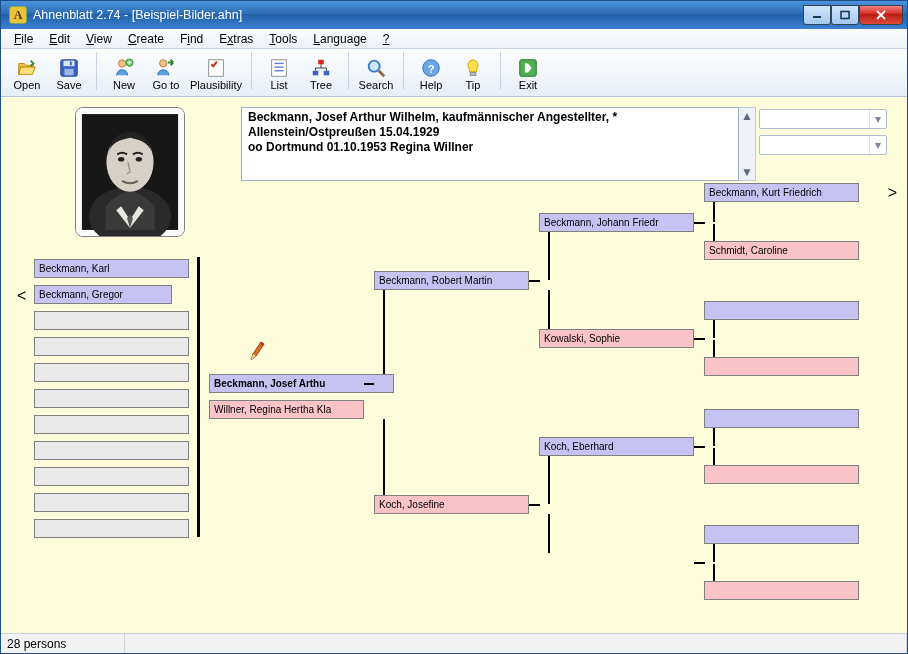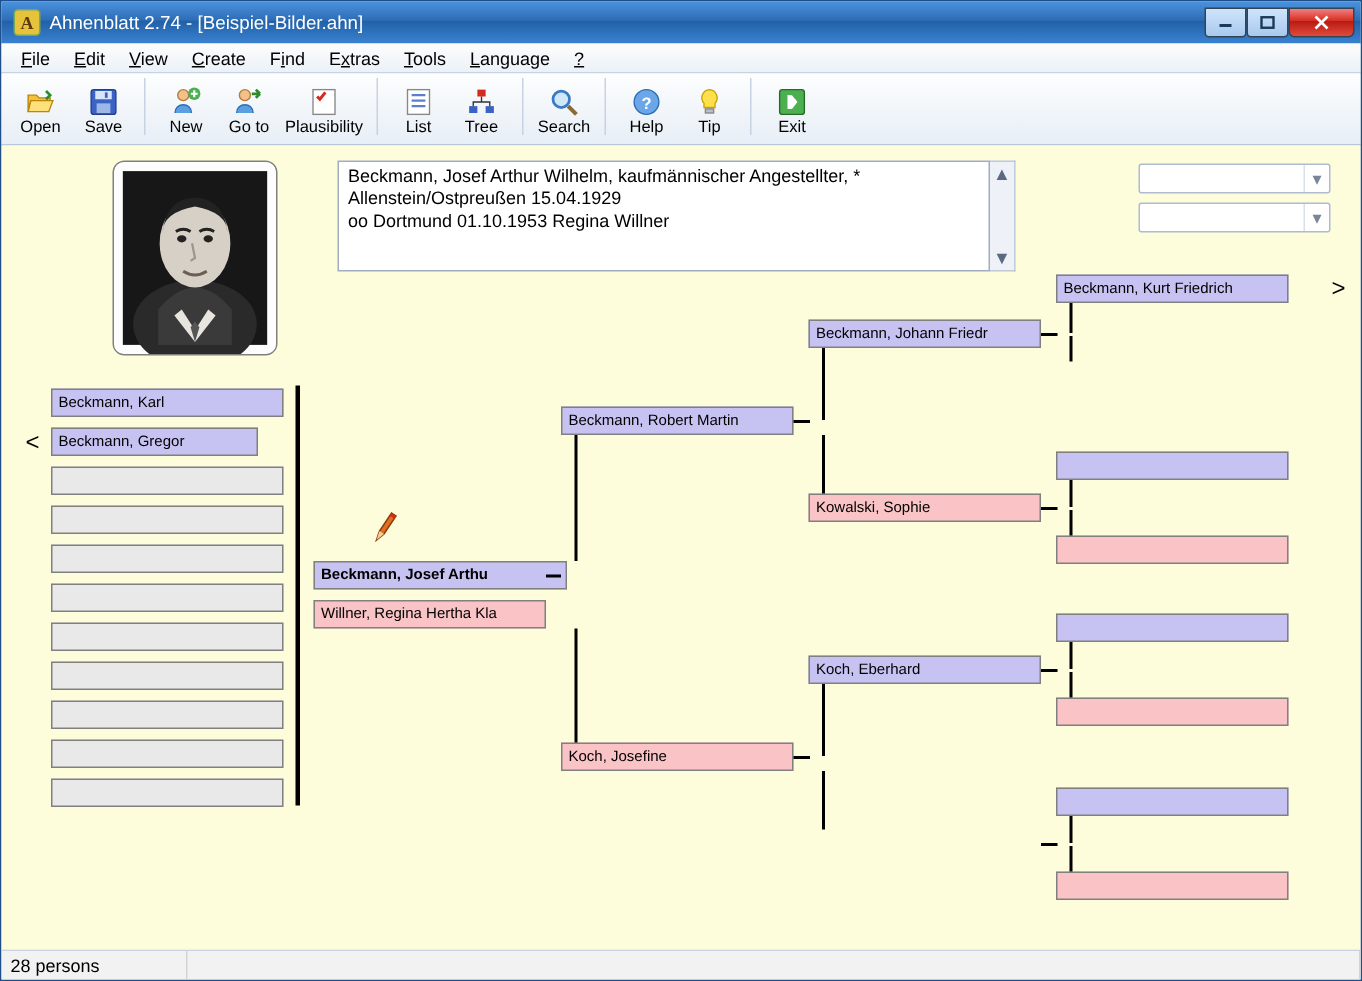--- a/index.html
+++ b/index.html
@@ -24,21 +24,21 @@
   .tb-btn .lbl { font-size: 11px; line-height: 11px; }
   
   .workspace { flex: 1; background: #fdfcdb; position: relative; overflow: hidden; }
   .statusbar { height: 20px; border-top: 1px solid #c7d2e2; background: #f2f2f2; display: flex; align-items: center; font-size: 11px; }
   .statusbar .cell { padding: 0 6px; border-right: 1px solid #d3d3d3; height: 100%; display: flex; align-items: center; }
   .statusbar .cell.wide { width: 124px; }
   
   .photo-frame { position: absolute; left: 74px; top: 10px; width: 110px; height: 130px; background: #fff; border: 1px solid #808080; border-radius: 8px; overflow: hidden; }
   .photo-frame svg { width: 100%; height: 100%; }
   
-  .detail-wrap { position: absolute; left: 224px; top: 10px; width: 452px; height: 74px; display: flex; }
+  .detail-wrap { position: absolute; left: 240px; top: 10px; width: 515px; height: 74px; display: flex; font-weight: bold; }
   .detail-box { flex: 1; background: #fff; border: 1px solid #a0acc0; padding: 2px 6px; line-height: 15px; font-size: 12px; }
   .detail-scroll { width: 17px; background: #eef2f8; border: 1px solid #c0cad8; border-left: none; display: flex; flex-direction: column; align-items: center; justify-content: space-between; padding: 1px 0; }
   .detail-scroll .arr { width: 14px; height: 14px; display: flex; align-items: center; justify-content: center; color: #5b6a80; }
   
   .combo { position: absolute; width: 128px; height: 20px; background: #fff; border: 1px solid #b0bbd0; border-radius: 2px; display: flex; align-items: center; }
   .combo .drop { margin-left: auto; width: 17px; height: 100%; display: flex; align-items: center; justify-content: center; border-left: 1px solid #d9e0ea; color: #7a8599; }
   
   .navarrow { position: absolute; font-size: 16px; font-family: Arial; color: #000; cursor: default; }
   
   .pbox { position: absolute; height: 19px; border: 1px solid #808080; display: flex; align-items: center; padding: 0 4px; font-size: 10px; overflow: hidden; white-space: nowrap; cursor: default; }
@@ -280,31 +280,32 @@
     <div class="pbox empty" style="left:33px; top:422px; width:155px"></div>
 
     <div class="pencil">
       <svg viewBox="0 0 16 22">
           <path d="M2 20l2-6 8-12 3 2-8 12z" fill="#e07020" stroke="#8a3a10"></path>
           <path d="M2 20l2-6 3 2z" fill="#f3d090"></path>
           <path d="M12 2l3 2-1 2-3-2z" fill="#d52b1e"></path>
         </svg>
     </div>
 
-    <div class="pbox male selected" style="left:208px; top:277px; width:169px">Beckmann, Josef Arthu</div>
+    <div class="pbox male selected" style="left:208px; top:277px; width:185px">Beckmann, Josef Arthu</div>
     <div class="pbox female" style="left:208px; top:303px; width:155px">Willner, Regina Hertha Kla</div>
 
     <div class="pbox male" style="left:373px; top:174px; width:155px">Beckmann, Robert Martin</div>
     <div class="pbox male" style="left:538px; top:116px; width:155px">Beckmann, Johann Friedr</div>
 
     <div class="pbox female" style="left:373px; top:398px; width:155px">Koch, Josefine</div>
     <div class="pbox female" style="left:538px; top:232px; width:155px">Kowalski, Sophie</div>
     <div class="pbox male" style="left:538px; top:340px; width:155px">Koch, Eberhard</div>
 
     <div class="pbox male" style="left:703px; top:86px; width:155px">Beckmann, Kurt Friedrich</div>
+    <div class="pbox female" style="left:703px; top:144px; width:155px">Schmidt, Caroline</div>
 
     <div class="pbox male" style="left:703px; top:204px; width:155px"></div>
     <div class="pbox female" style="left:703px; top:260px; width:155px"></div>
     <div class="pbox male" style="left:703px; top:312px; width:155px"></div>
     <div class="pbox female" style="left:703px; top:368px; width:155px"></div>
     <div class="pbox male" style="left:703px; top:428px; width:155px"></div>
     <div class="pbox female" style="left:703px; top:484px; width:155px"></div>
 
     <div class="line" style="left:363px; top:286px; width:10px; height:2px"></div>
     <div class="line" style="left:382px; top:193px; width:2px; height:84px"></div>

